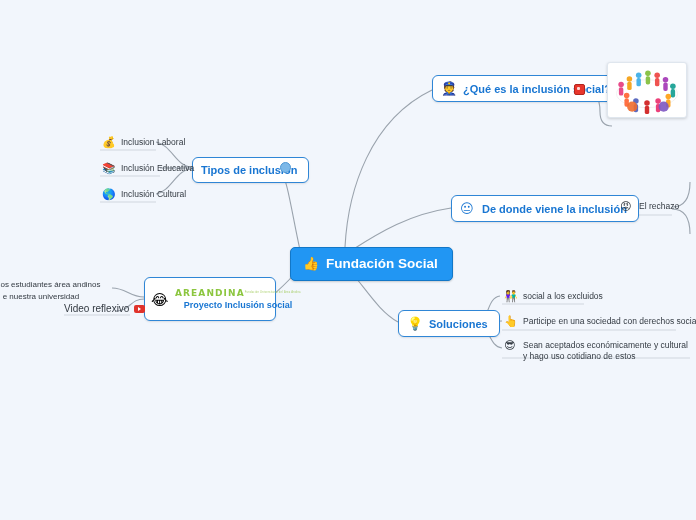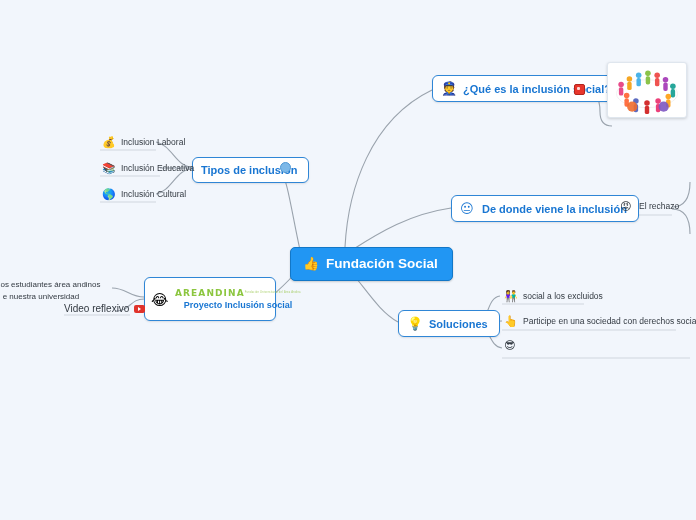--- a/index.html
+++ b/index.html
@@ -224,20 +224,21 @@
   <div class="node leaf-node" id="n-incluir">
     <span class="ico ico-sm">👫</span>
     <span>social a los excluidos</span>
   </div>
   <div class="node leaf-node" id="n-participe">
     <span class="ico ico-sm">👆</span>
     <span>Participe en una sociedad con derechos sociales</span>
   </div>
   <div class="node leaf-node wrap" id="n-aceptados">
     <span class="ico ico-sm">😎</span>
+    <span>Sean aceptados económicamente y cultural y hago uso cotidiano de estos</span>
   </div>
 
   <div class="node branch-node" id="n-tipos">
     <span>Tipos de inclusión</span>
   </div>
   <div class="dot-collapse" id="dot-tipos"></div>
 
   <div class="node leaf-node" id="n-laboral">
     <span class="ico ico-sm">💰</span>
     <span>Inclusion Laboral</span>

